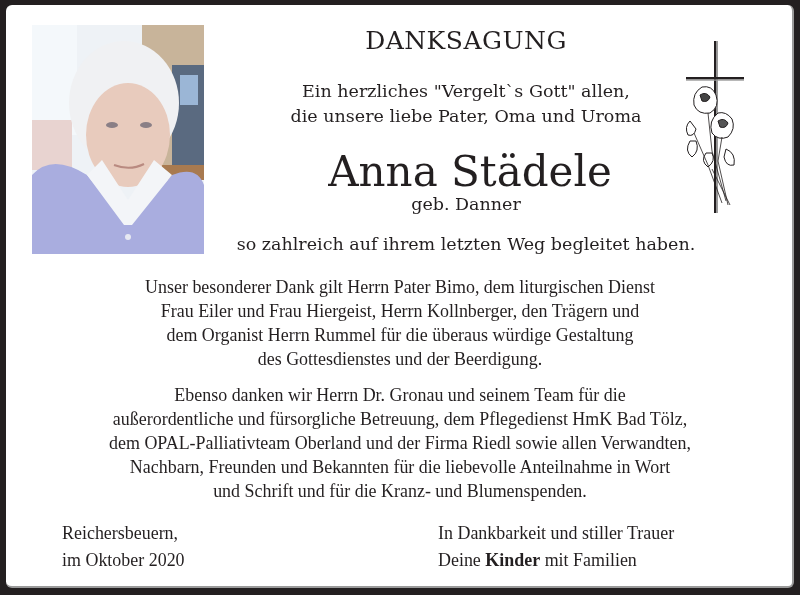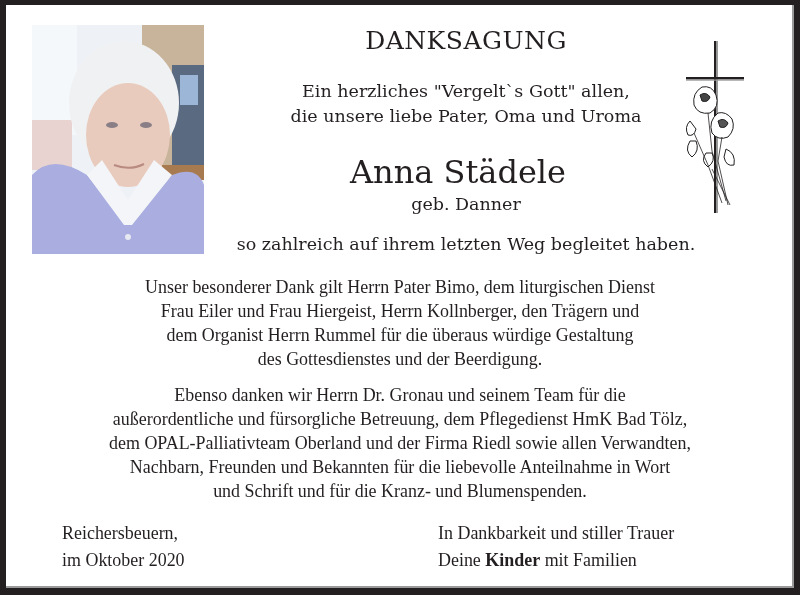--- a/index.html
+++ b/index.html
@@ -1,30 +1,30 @@
 <!DOCTYPE html>
 <html><head>
 <meta charset="utf-8">
 <style>
   * { box-sizing: border-box; margin: 0; padding: 0; }
   html, body { width: 800px; height: 595px; background: #231f20; overflow: hidden; }
   body { position: relative; font-family: "DejaVu Serif", "Liberation Serif", serif; color: #231f20; }
   .card {
     position: absolute; left: 6px; top: 5px; width: 788px; height: 583px;
-    background: #ffffff; border-right: 2px solid #9a9a9a; border-bottom: 2px solid #9a9a9a;
+    background: #ffffff; border-right: 2px solid #9a9a9a; border-bottom: 2px solid #9a9a9a; border-radius: 6px;
   }
   .photo {
     position: absolute; left: 26px; top: 20px; width: 172px; height: 229px; overflow: hidden;
     background: #e9eef4;
   }
   .photo svg { display: block; }
   .center { position: absolute; text-align: center; white-space: nowrap; }
   .title { left: 270px; width: 380px; top: 21px; font-size: 25px; letter-spacing: 0.5px; }
   .intro { left: 260px; width: 400px; top: 74px; font-size: 17.5px; line-height: 25px; }
-  .name { left: 252px; width: 400px; top: 141px; font-size: 32px; line-height: 52px; }
+  .name { left: 264px; width: 400px; top: 141px; font-size: 42px; line-height: 52px; }
   .born { left: 260px; width: 400px; top: 189px; font-size: 17.5px; }
   .closing { left: 200px; width: 520px; top: 229px; font-size: 17.5px; }
   .para { left: 0; width: 788px; font-family: "Liberation Serif", serif; font-size: 19.5px; line-height: 24px; transform: scaleX(0.92); }
   .para1 { top: 270px; }
   .para2 { top: 378px; }
   .sig { position: absolute; font-family: "Liberation Serif", serif; font-size: 19.5px; line-height: 27px; white-space: nowrap; }
   .sig-left { left: 56px; top: 514px; transform-origin: left; transform: scaleX(0.92); }
   .sig-right { left: 432px; top: 514px; transform-origin: left; transform: scaleX(0.92); }
   .cross { position: absolute; left: 676px; top: 36px; width: 64px; height: 172px; }
   b { font-weight: bold; }

